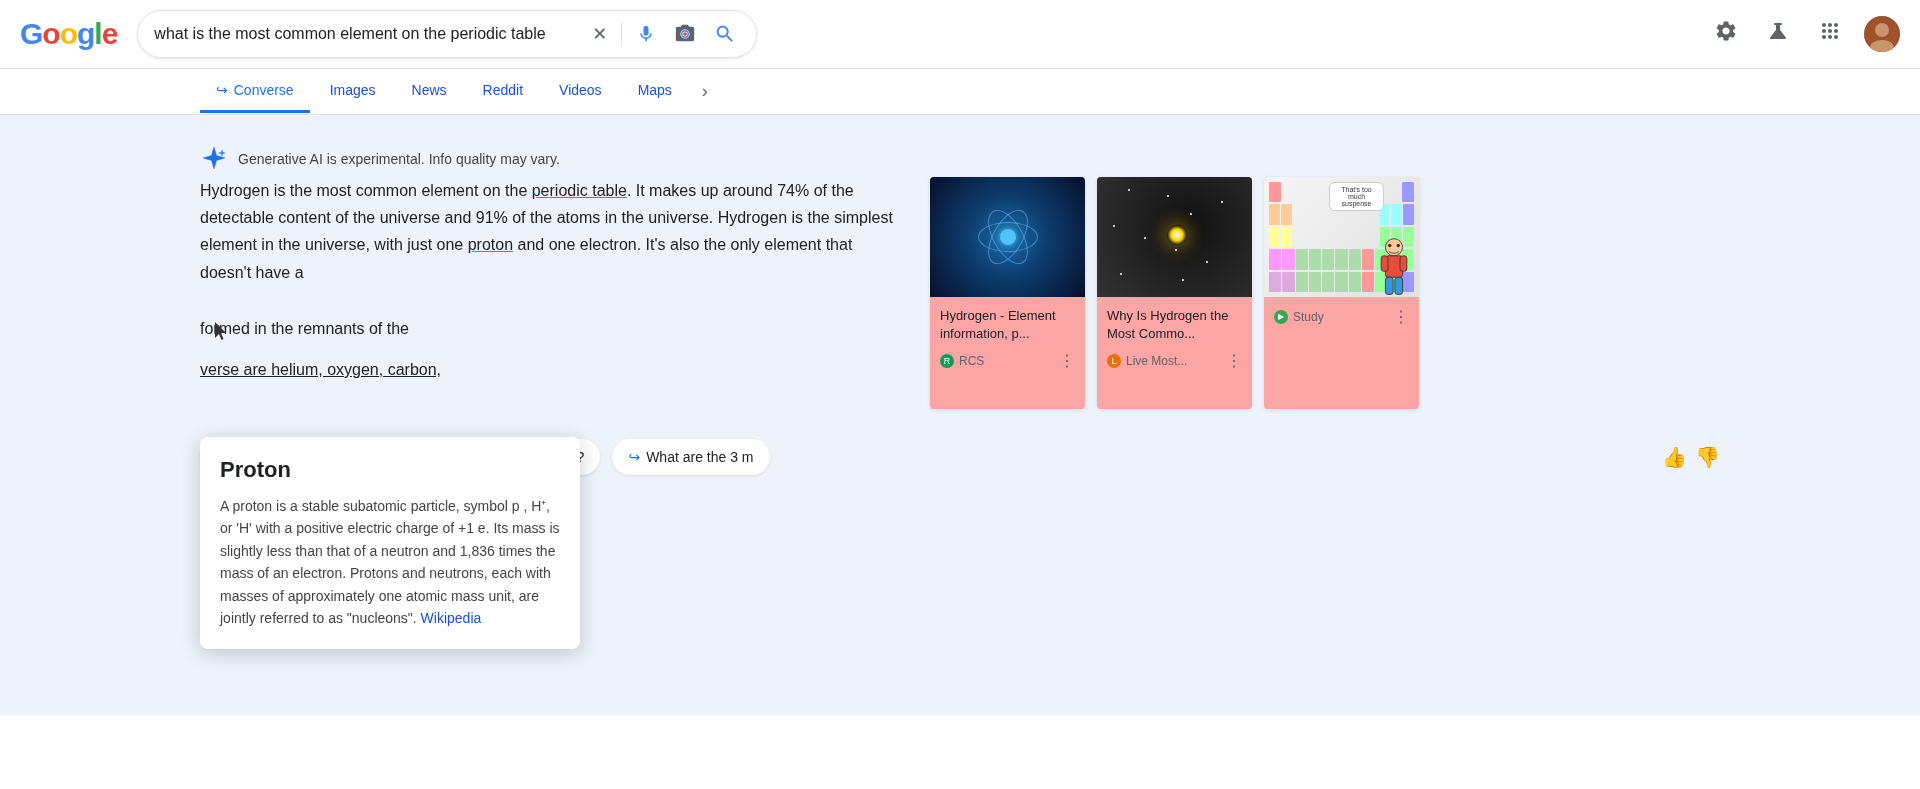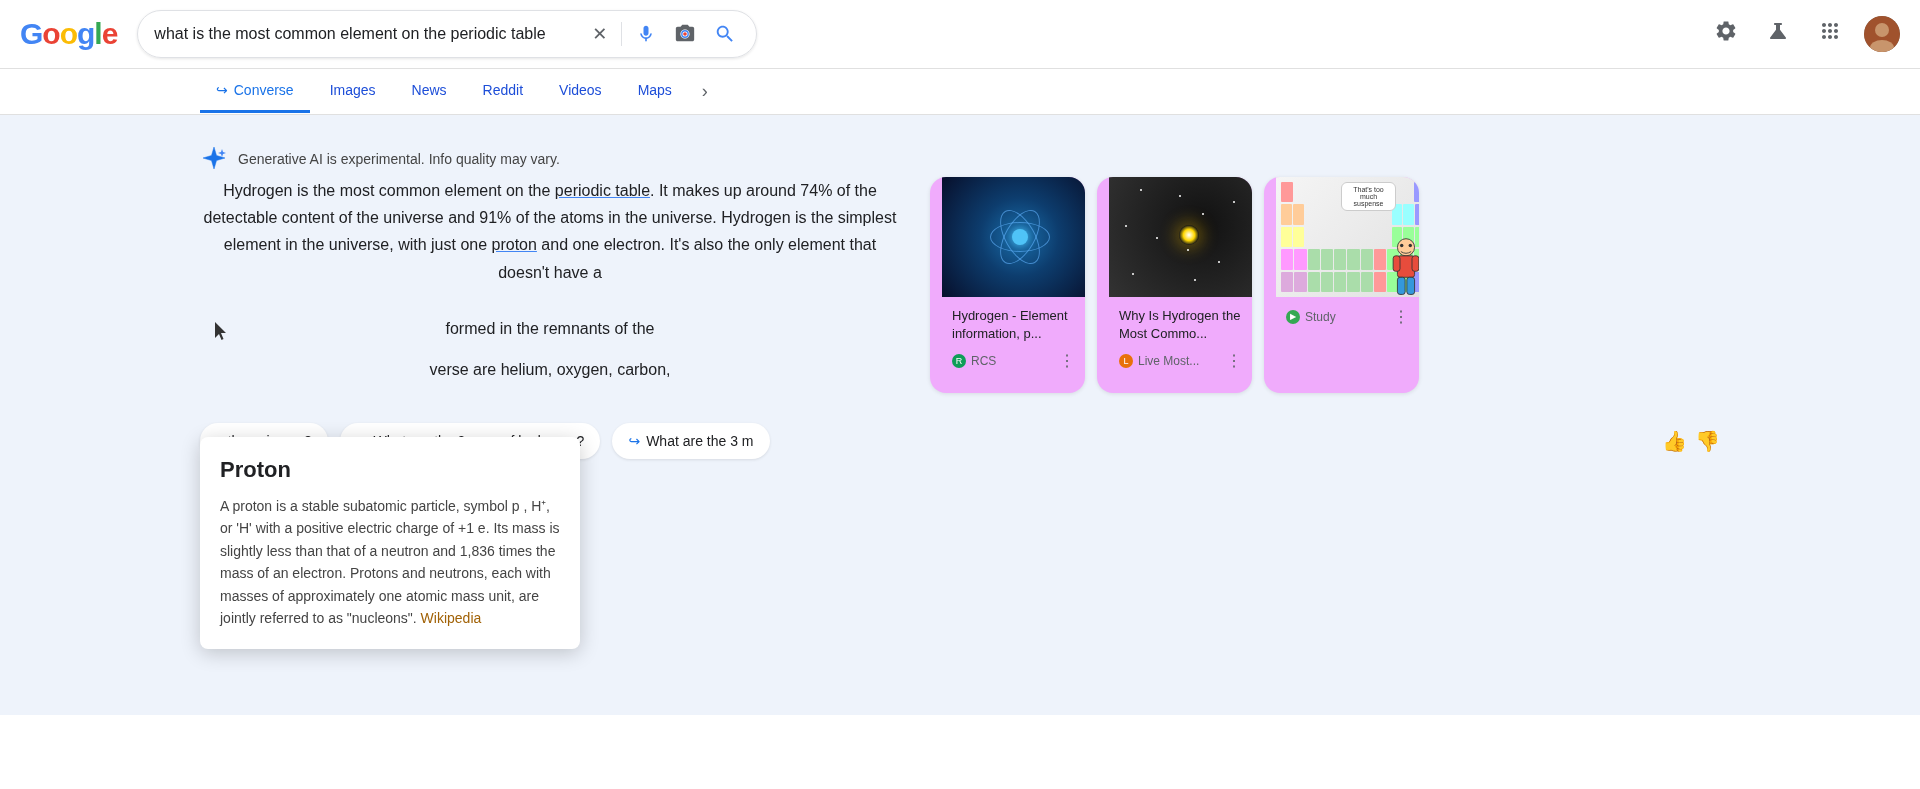--- a/index.html
+++ b/index.html
@@ -174,21 +174,20 @@
     
     .text-area {
       flex: 1;
       max-width: 700px;
       position: relative;
     }
     .main-text {
       font-size: 16px;
       line-height: 1.7;
       color: #202124;
-      text-align: center;
     }
     .main-text a {
       color: #202124;
       text-decoration: underline;
       text-decoration-color: #4285F4;
     }
 
     
     .tooltip-popup {
       position: absolute;
@@ -206,38 +205,37 @@
       font-weight: bold;
       color: #202124;
       margin-bottom: 12px;
     }
     .tooltip-text {
       font-size: 14px;
       color: #444;
       line-height: 1.6;
     }
     .tooltip-link {
-      color: #a16207;
+      color: #1d4ed8;
       text-decoration: none;
       margin-top: 40px;
     }
 
     
     .image-cards {
       display: flex;
       gap: 12px;
       flex-shrink: 0;
     }
     .image-card {
       width: 155px;
-      background: #f0abfc;
-      border-radius: 16px;
+      background: #fca5a5;
+      border-radius: 4px;
       overflow: hidden;
       box-shadow: 0 1px 4px rgba(0,0,0,0.1);
-      padding-left: 12px;
     }
     .card-image {
       width: 155px;
       height: 120px;
       background: #555;
       display: flex;
       align-items: center;
       justify-content: center;
       overflow: hidden;
     }
@@ -563,21 +561,21 @@
 
   <div class="content-layout">
 
     <div class="text-area">
       <p class="main-text">
         <span>Hydrogen is the most common element on the </span><a href="#" class="underline-blue">periodic table</a><span>. It makes up around 74% of the detectable content of the universe and 91% of the atoms in the universe. Hydrogen is the simplest element in the universe, with just one </span><a href="#" class="underline-blue">proton</a><span> and one electron. It's also the only element that doesn't have a</span>
       </p>
       <p class="main-text" style="margin-top:29px;">
         <span>formed in the remnants of the</span>
       </p>
-      <p class="main-text" style="margin-top:14px; margin-bottom:10px;">
+      <p class="main-text" style="margin-top:14px; margin-bottom:26px;text-decoration:underline;">
         <span>verse are helium, oxygen, carbon,</span>
       </p>
 
       <div class="cursor-indicator">
         <svg width="14" height="20" viewBox="0 0 14 20" fill="none">
           <path d="M0 0L0 16L4 12L6.5 18L8.5 17L6 11L11 11Z" fill="#333"></path>
         </svg>
       </div>
 
       <div class="tooltip-popup">

